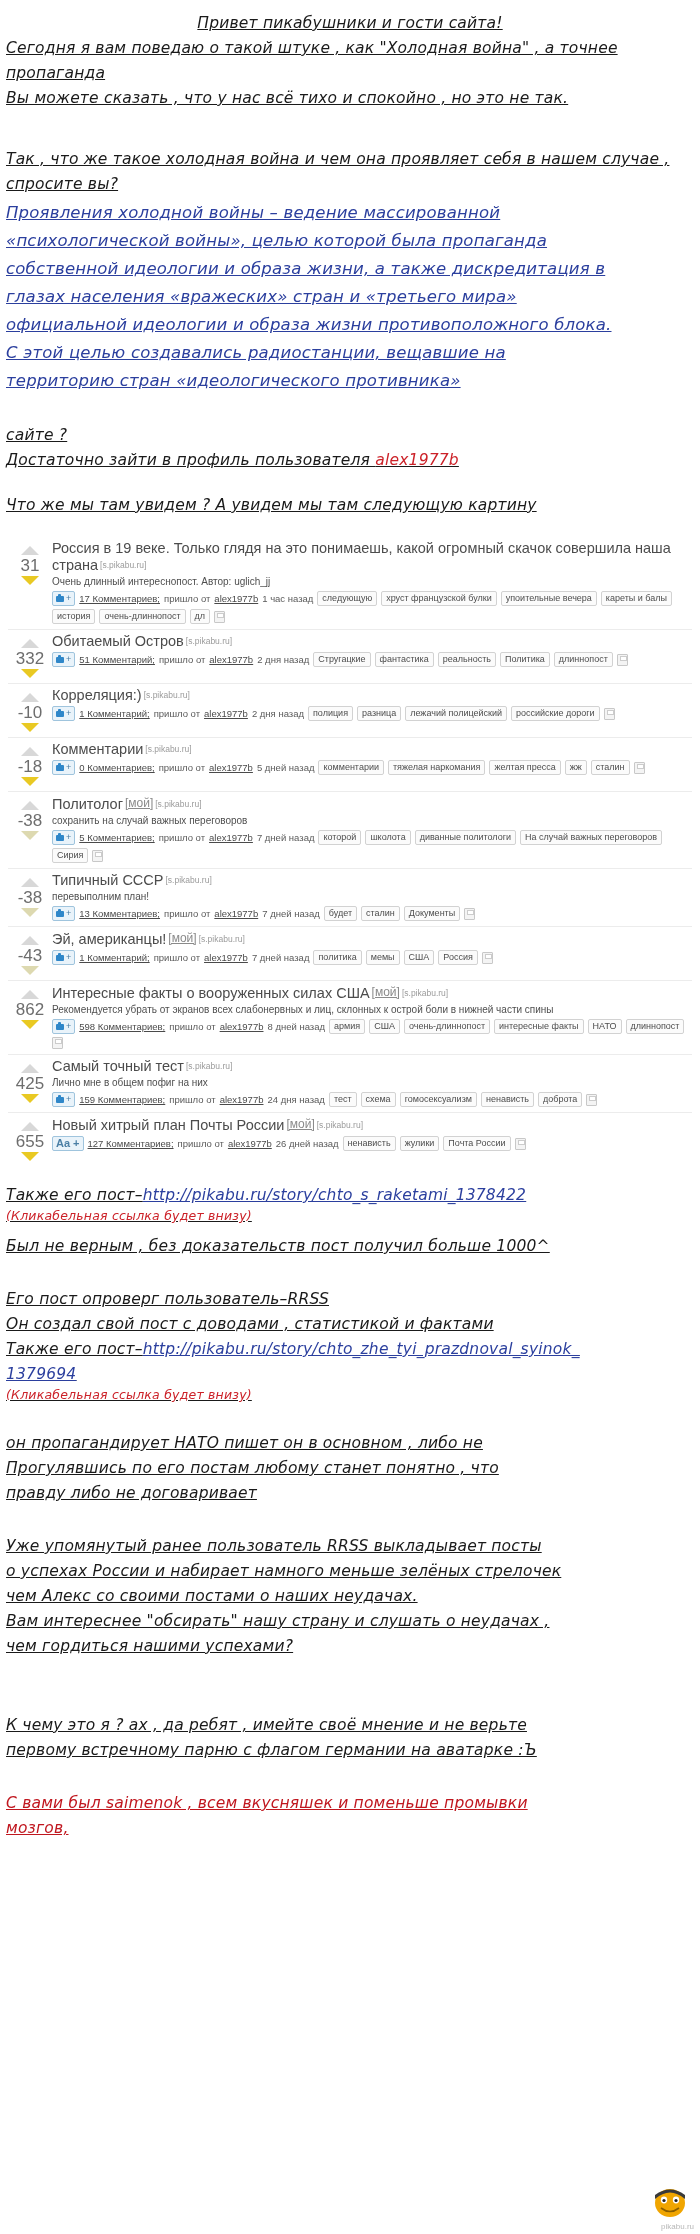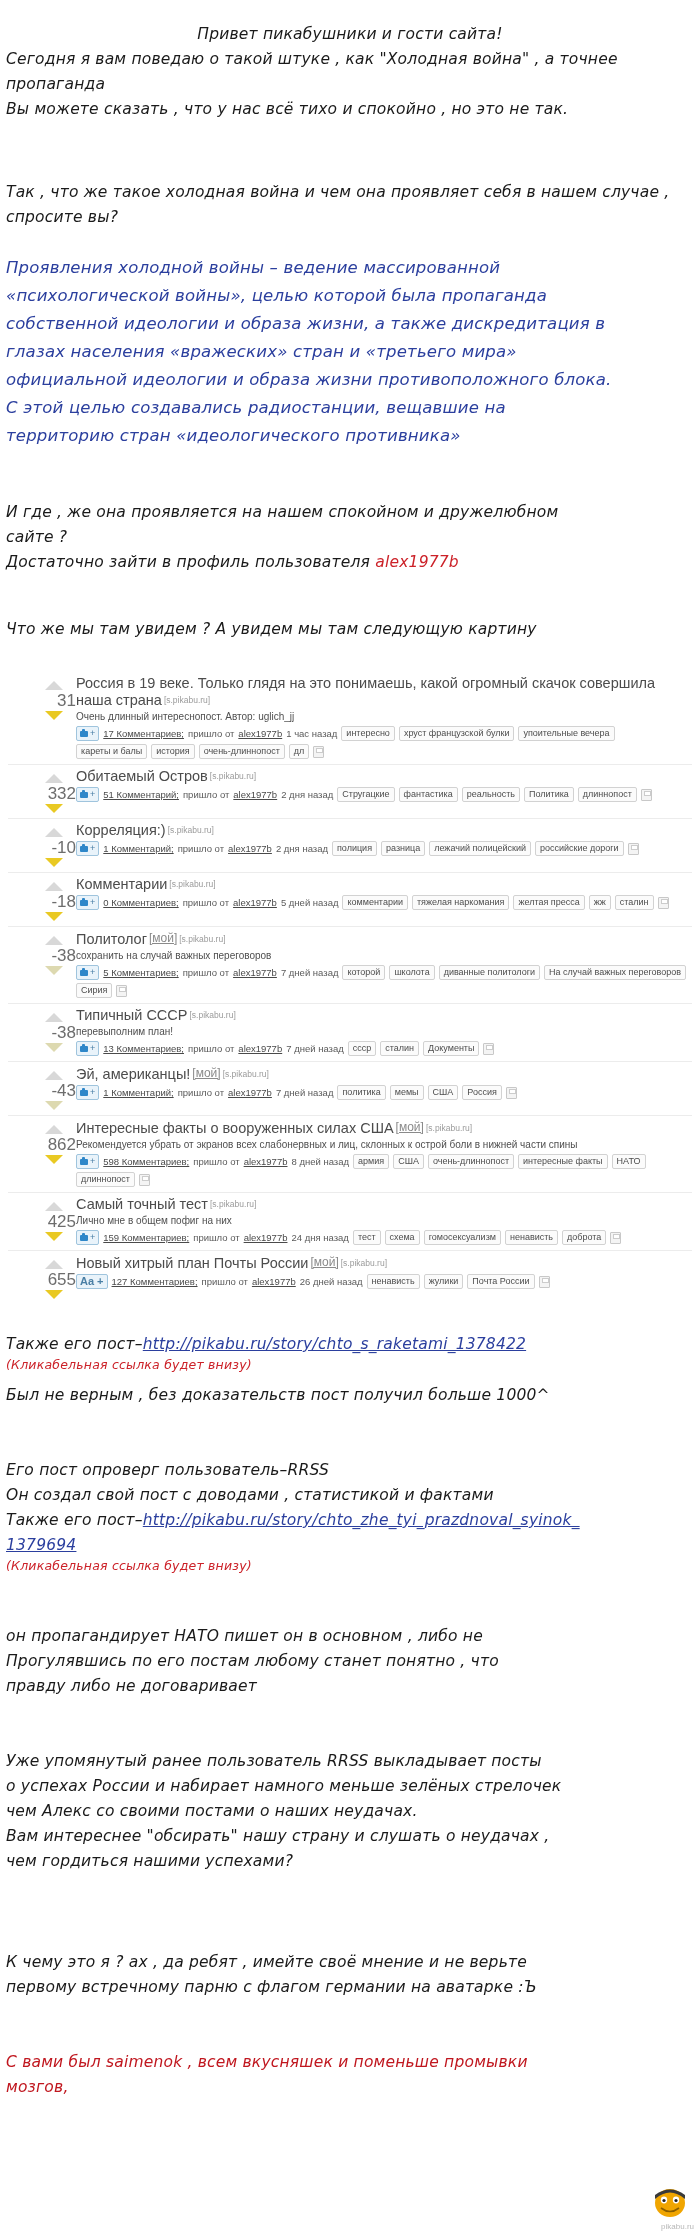--- a/index.html
+++ b/index.html
@@ -14,21 +14,21 @@
 
   
   .hand{
     font-family:"DejaVu Sans", sans-serif;
     font-style:italic;
     font-size:15.5px;
     line-height:25px;
     color:#1a1a1a;
     letter-spacing:0.2px;
   }
-  .blk{padding:12px 6px;}
+  .blk{padding:1px 6px;text-decoration:underline;}
   .t-center{text-align:center;}
   .blue{color:#2b3f9e;}
   .red{color:#cc2229;}
   .crimson{color:#c0171f;}
   .sm{font-size:12.5px;line-height:16px;}
   .gap-s{height:10px;}
   .gap-m{height:18px;}
   .gap-l{height:26px;}
   .gap-xl{height:34px;}
 
@@ -48,24 +48,23 @@
   .story{
     display:flex;
     align-items:flex-start;
     padding:3px 0 5px 0;
     border-bottom:1px solid #ececec;
   }
   .story:last-child{border-bottom:0;}
   .rating{
     width:44px;
     min-width:44px;
-    text-align:right;
+    text-align:center;
     padding-top:6px;
     user-select:none;
-    margin-left:24px;
   }
   .arrow-up,.arrow-dn{
     width:0;height:0;margin:0 auto;
     border-left:9px solid transparent;
     border-right:9px solid transparent;
   }
   .arrow-up{border-bottom:9px solid #c9c9c9;}
   .arrow-dn{border-top:9px solid #e9c923;}
   .arrow-dn.grey{border-top-color:#ddd9b0;}
   .arrow-up.grey{border-bottom-color:#d8d8d8;}
@@ -203,21 +202,20 @@
     <div>собственной идеологии и образа жизни, а также дискредитация в</div>
     <div>глазах населения «вражеских» стран и «третьего мира»</div>
     <div>официальной идеологии и образа жизни противоположного блока.</div>
     <div>С этой целью создавались радиостанции, вещавшие на</div>
     <div>территорию стран «идеологического противника»</div>
   </div>
 
   <div class="gap-l"></div>
 
   <div class="blk hand">
-    <div>И где , же она проявляется на нашем спокойном и дружелюбном</div>
     <div>сайте ?</div>
     <div>
       <span>Достаточно зайти в профиль пользователя </span><span class="red">alex1977b</span>
     </div>
   </div>
 
   <div class="gap-m"></div>
 
   <div class="blk hand">
     <div>Что же мы там увидем ? А увидем мы там следующую картину</div>
@@ -238,21 +236,21 @@
             <div class="desc">Очень длинный интереснопост. Автор: uglich_jj</div>
             <div class="meta">
               <span class="savebtn">
                 <span class="cam"></span>
                 <span>+</span>
               </span>
               <span class="cmt">17 Комментариев;</span>
               <span>пришло от</span>
               <span class="uname">alex1977b</span>
               <span>1 час назад</span>
-              <span class="tag">интересно</span>
+              <span class="tag">следующую</span>
               <span class="tag">хруст французской булки</span>
               <span class="tag">упоительные вечера</span>
               <span class="tag">кареты и балы</span>
               <span class="tag">история</span>
               <span class="tag">очень-длиннопост</span>
               <span class="tag">дл</span>
               <span class="diskicon"></span>
             </div>
           </div>
         </div>
@@ -371,21 +369,21 @@
             <div class="desc">перевыполним план!</div>
             <div class="meta">
               <span class="savebtn">
                 <span class="cam"></span>
                 <span>+</span>
               </span>
               <span class="cmt">13 Комментариев;</span>
               <span>пришло от</span>
               <span class="uname">alex1977b</span>
               <span>7 дней назад</span>
-              <span class="tag">ссср</span>
+              <span class="tag">будет</span>
               <span class="tag">сталин</span>
               <span class="tag">Документы</span>
               <span class="diskicon"></span>
             </div>
           </div>
         </div>
         <div class="story">
           <div class="rating">
             <div class="arrow-up grey"></div>
             <div class="rnum">-43</div>

